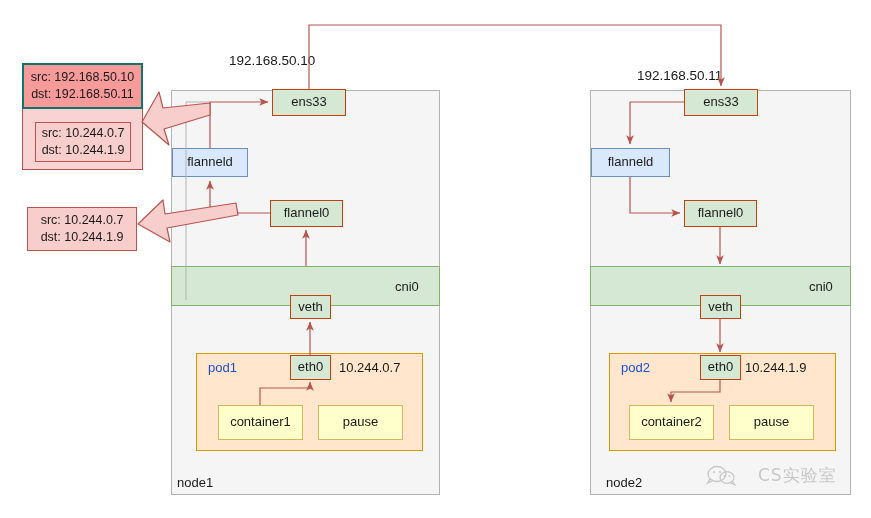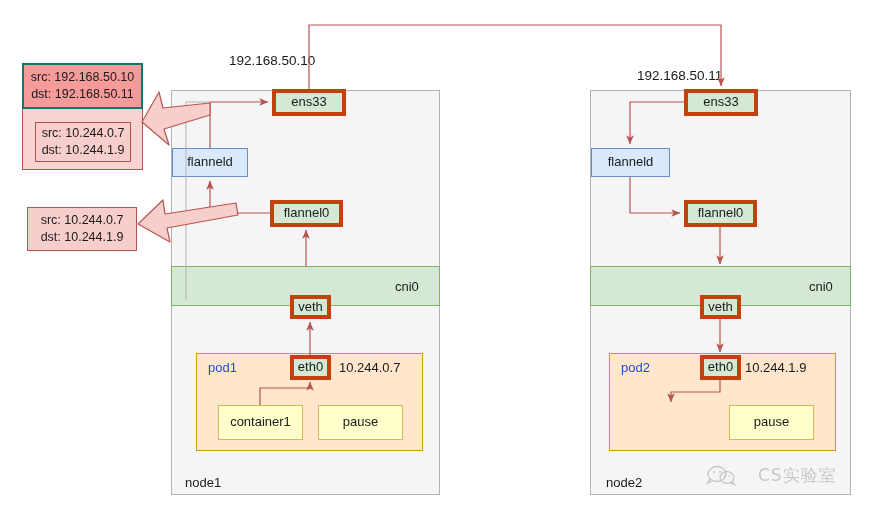--- a/index.html
+++ b/index.html
@@ -62,21 +62,21 @@
     color: #1d4ed8;
   }
   .pod-ip {
     position: absolute;
     font-size: 13px;
     color: #1a1a1a;
   }
   
   .green {
     background: #d5e8d4;
-    border: 4px solid #c2410c;
+    border: 1px solid #c2410c;
   }
   .blue {
     background: #dae8fc;
     border: 1px solid #6c8ebf;
   }
   .yellow {
     background: #ffffcc;
     border: 1px solid #d6b656;
   }
   
@@ -152,21 +152,21 @@
     letter-spacing: 1px;
     font-family: "DejaVu Sans", sans-serif;
   }
 </style>
 </head>
 <body>
 
 <div id="canvas">
 
   <div class="box node" style="left:171px; top:90px; width:269px; height:405px;"></div>
-  <div class="node-label" style="left:185px; top:475px;">node1</div>
+  <div class="node-label" style="left:177px; top:475px;">node1</div>
 
   <div class="box cni" style="left:171px; top:266px; width:269px; height:40px;"></div>
   <div class="cni-label" style="left:395px; top:279px;">cni0</div>
 
   <div class="box pod" style="left:196px; top:353px; width:227px; height:98px;"></div>
   <div class="pod-label" style="left:208px; top:360px;">pod1</div>
   <div class="pod-ip" style="left:339px; top:360px;">10.244.0.7</div>
 
   <div class="box yellow" style="left:218px; top:405px; width:85px; height:35px;">container1</div>
   <div class="box yellow" style="left:318px; top:405px; width:85px; height:35px;">pause</div>
@@ -186,20 +186,21 @@
   <div class="box node" style="left:590px; top:90px; width:261px; height:405px;"></div>
   <div class="node-label" style="left:606px; top:475px;">node2</div>
 
   <div class="box cni" style="left:590px; top:266px; width:261px; height:40px;"></div>
   <div class="cni-label" style="left:809px; top:279px;">cni0</div>
 
   <div class="box pod" style="left:609px; top:353px; width:227px; height:98px;"></div>
   <div class="pod-label" style="left:621px; top:360px;">pod2</div>
   <div class="pod-ip" style="left:745px; top:360px;">10.244.1.9</div>
 
+  <div class="box yellow" style="left:629px; top:405px; width:85px; height:35px;">container2</div>
   <div class="box yellow" style="left:729px; top:405px; width:85px; height:35px;">pause</div>
 
   <div class="box green" style="left:700px; top:355px; width:41px; height:25px;">eth0</div>
 
   <div class="box green" style="left:700px; top:295px; width:41px; height:24px;">veth</div>
 
   <div class="box green" style="left:684px; top:200px; width:73px; height:27px;">flannel0</div>
 
   <div class="box blue" style="left:591px; top:148px; width:79px; height:29px;">flanneld</div>
 

